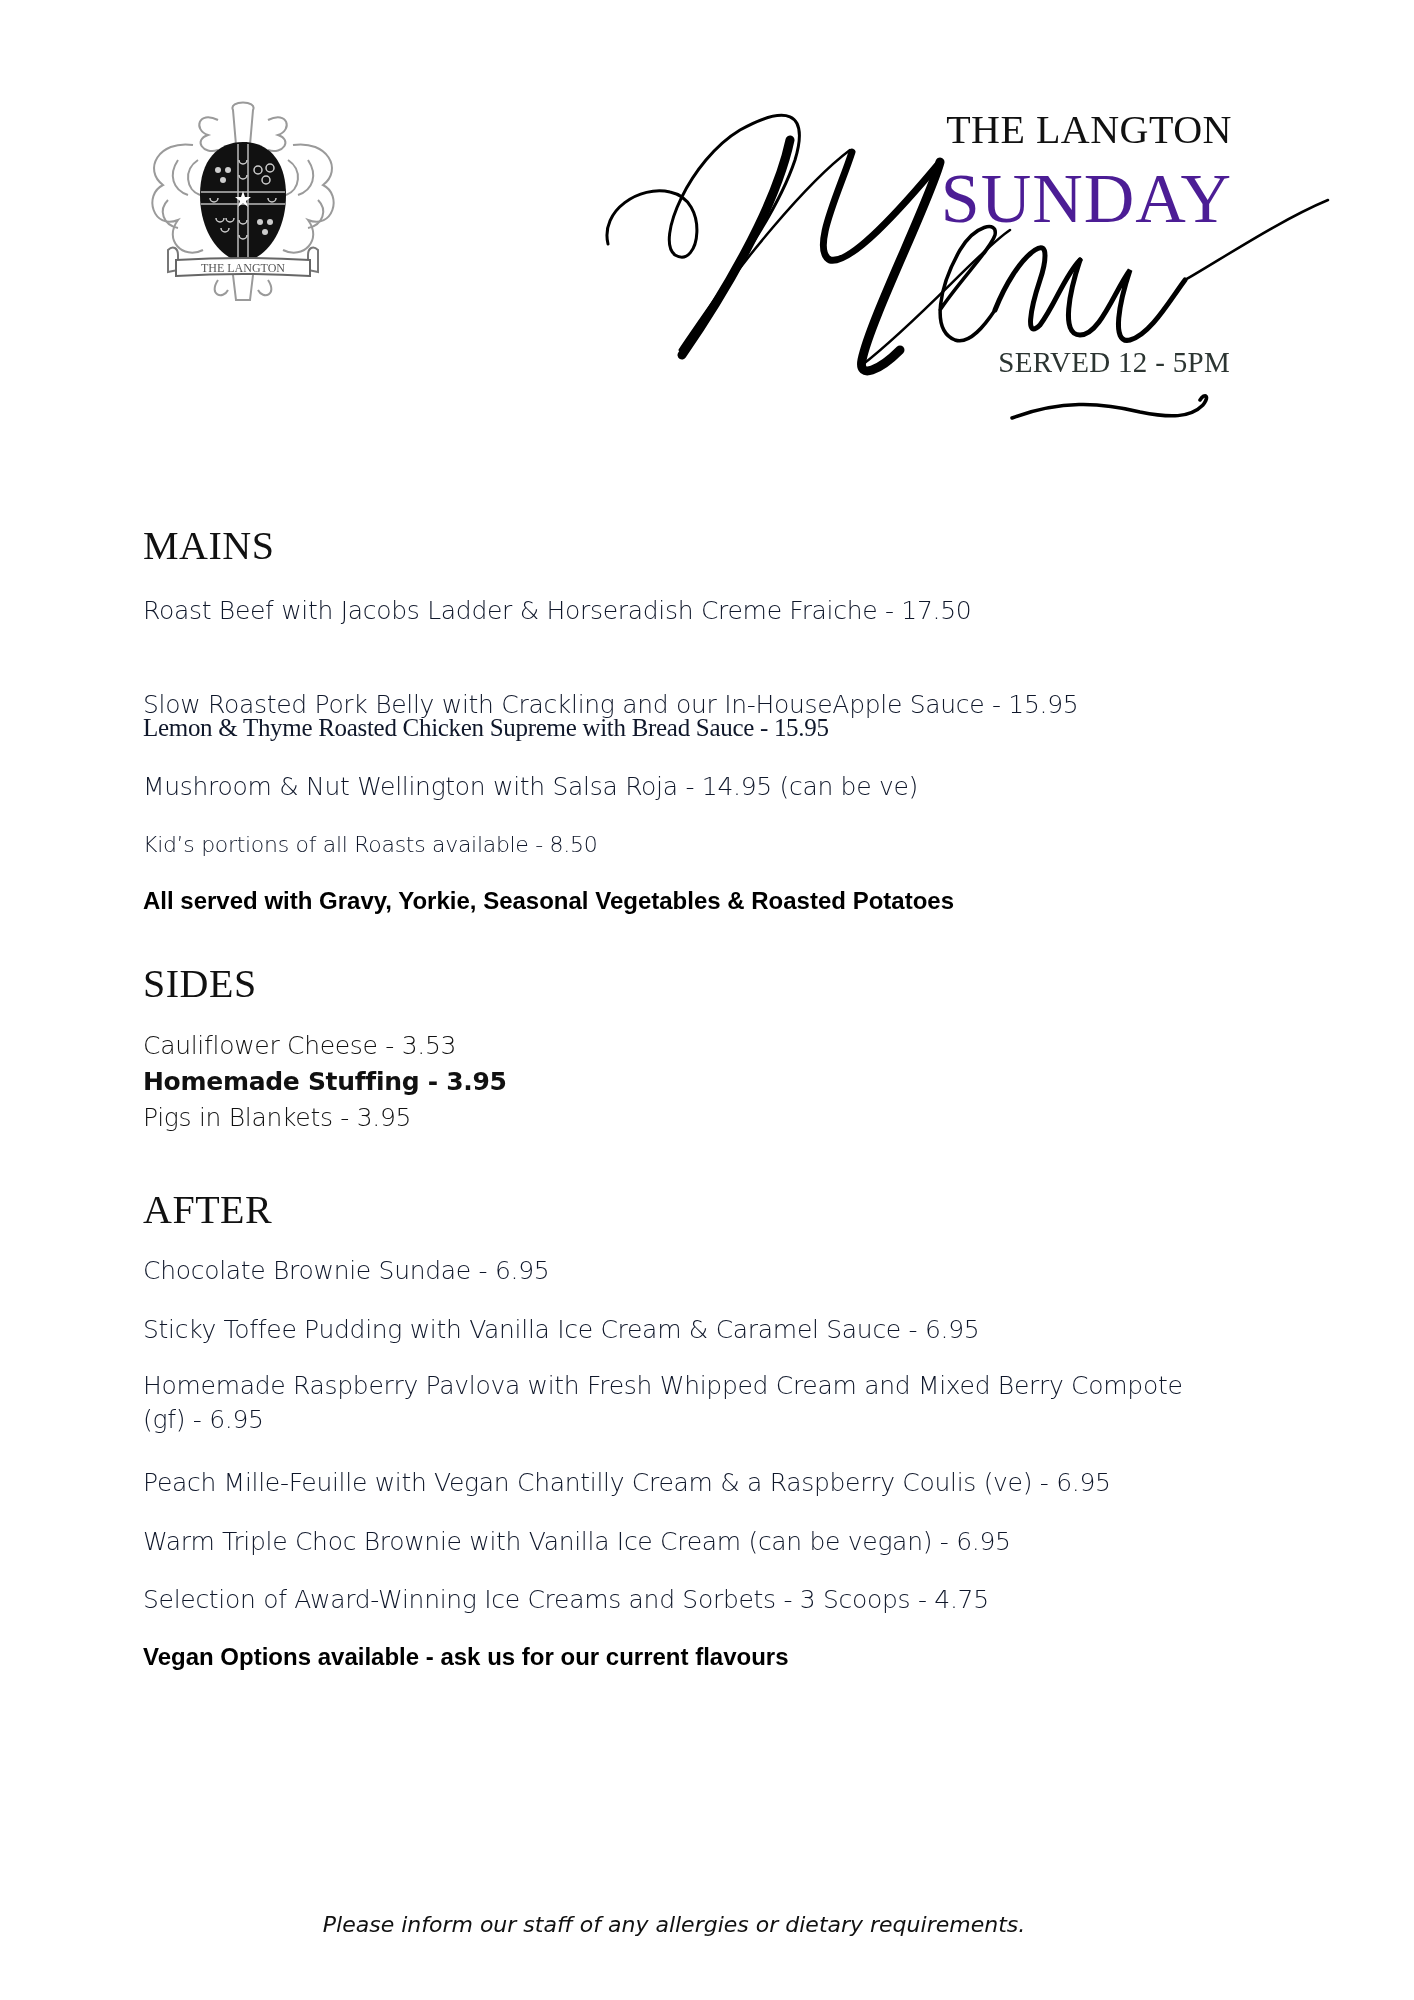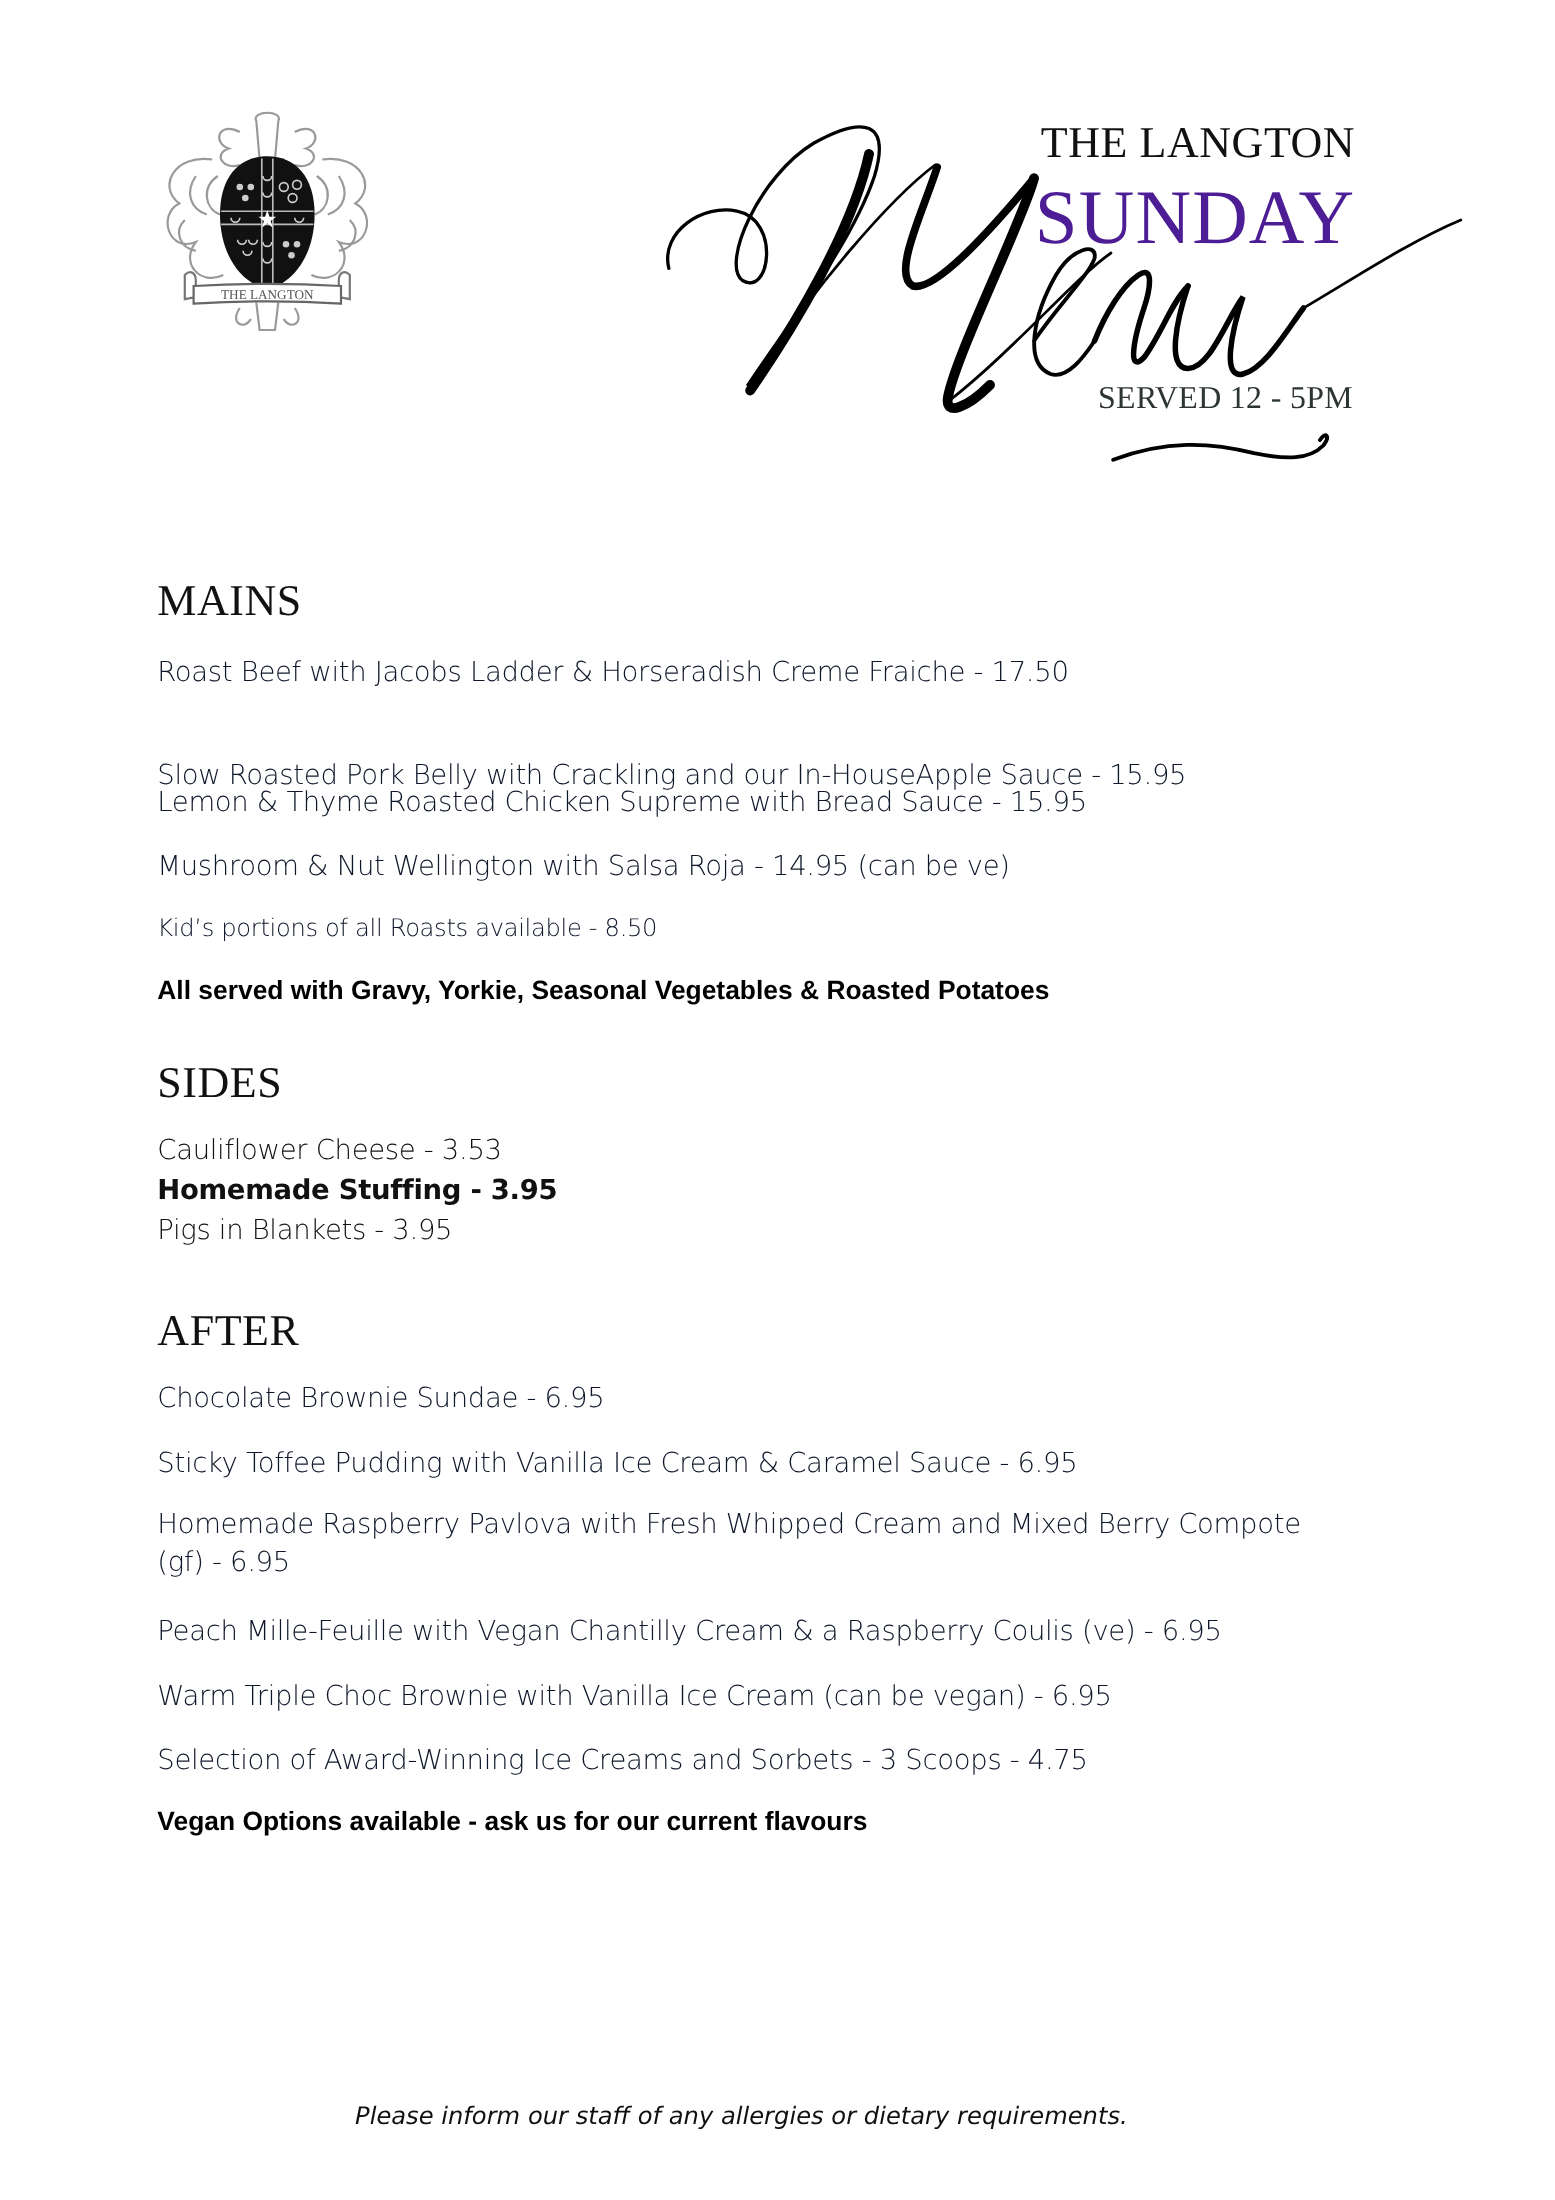--- a/index.html
+++ b/index.html
@@ -116,21 +116,21 @@
   <div class="t-langton">THE LANGTON</div>
   <div class="t-sunday">SUNDAY</div>
   <div class="t-served">SERVED 12 - 5PM</div>
 </div>
 
 <div class="content">
 
   <div class="section-title" style="top:522px;">MAINS</div>
   <div class="item" style="top:596px;">Roast Beef with Jacobs Ladder &amp; Horseradish Creme Fraiche - 17.50</div>
   <div class="item" style="top:690px;">Slow Roasted Pork Belly with Crackling and our In-HouseApple Sauce - 15.95</div>
-  <div class="item" style="top:714px;">Lemon &amp; Thyme Roasted Chicken Supreme with Bread Sauce - 15.95</div>
+  <div class="item" style="top:714px;font-family:Liberation Serif, serif;">Lemon &amp; Thyme Roasted Chicken Supreme with Bread Sauce - 15.95</div>
   <div class="item" style="top:772px;">Mushroom &amp; Nut Wellington with Salsa Roja - 14.95 (can be ve)</div>
   <div class="item small" style="top:832px;">Kid’s portions of all Roasts available - 8.50</div>
   <div class="note-bold" style="top:887px;">All served with Gravy, Yorkie, Seasonal Vegetables &amp; Roasted Potatoes</div>
 
   <div class="section-title" style="top:960px;">SIDES</div>
   <div class="side-item" style="top:1031px; font-weight:300;">Cauliflower Cheese - 3.53</div>
   <div class="side-item" style="top:1067px; font-weight:700;">Homemade Stuffing - 3.95</div>
   <div class="side-item" style="top:1103px; font-weight:300;">Pigs in Blankets - 3.95</div>
 
   <div class="section-title" style="top:1186px;">AFTER</div>

